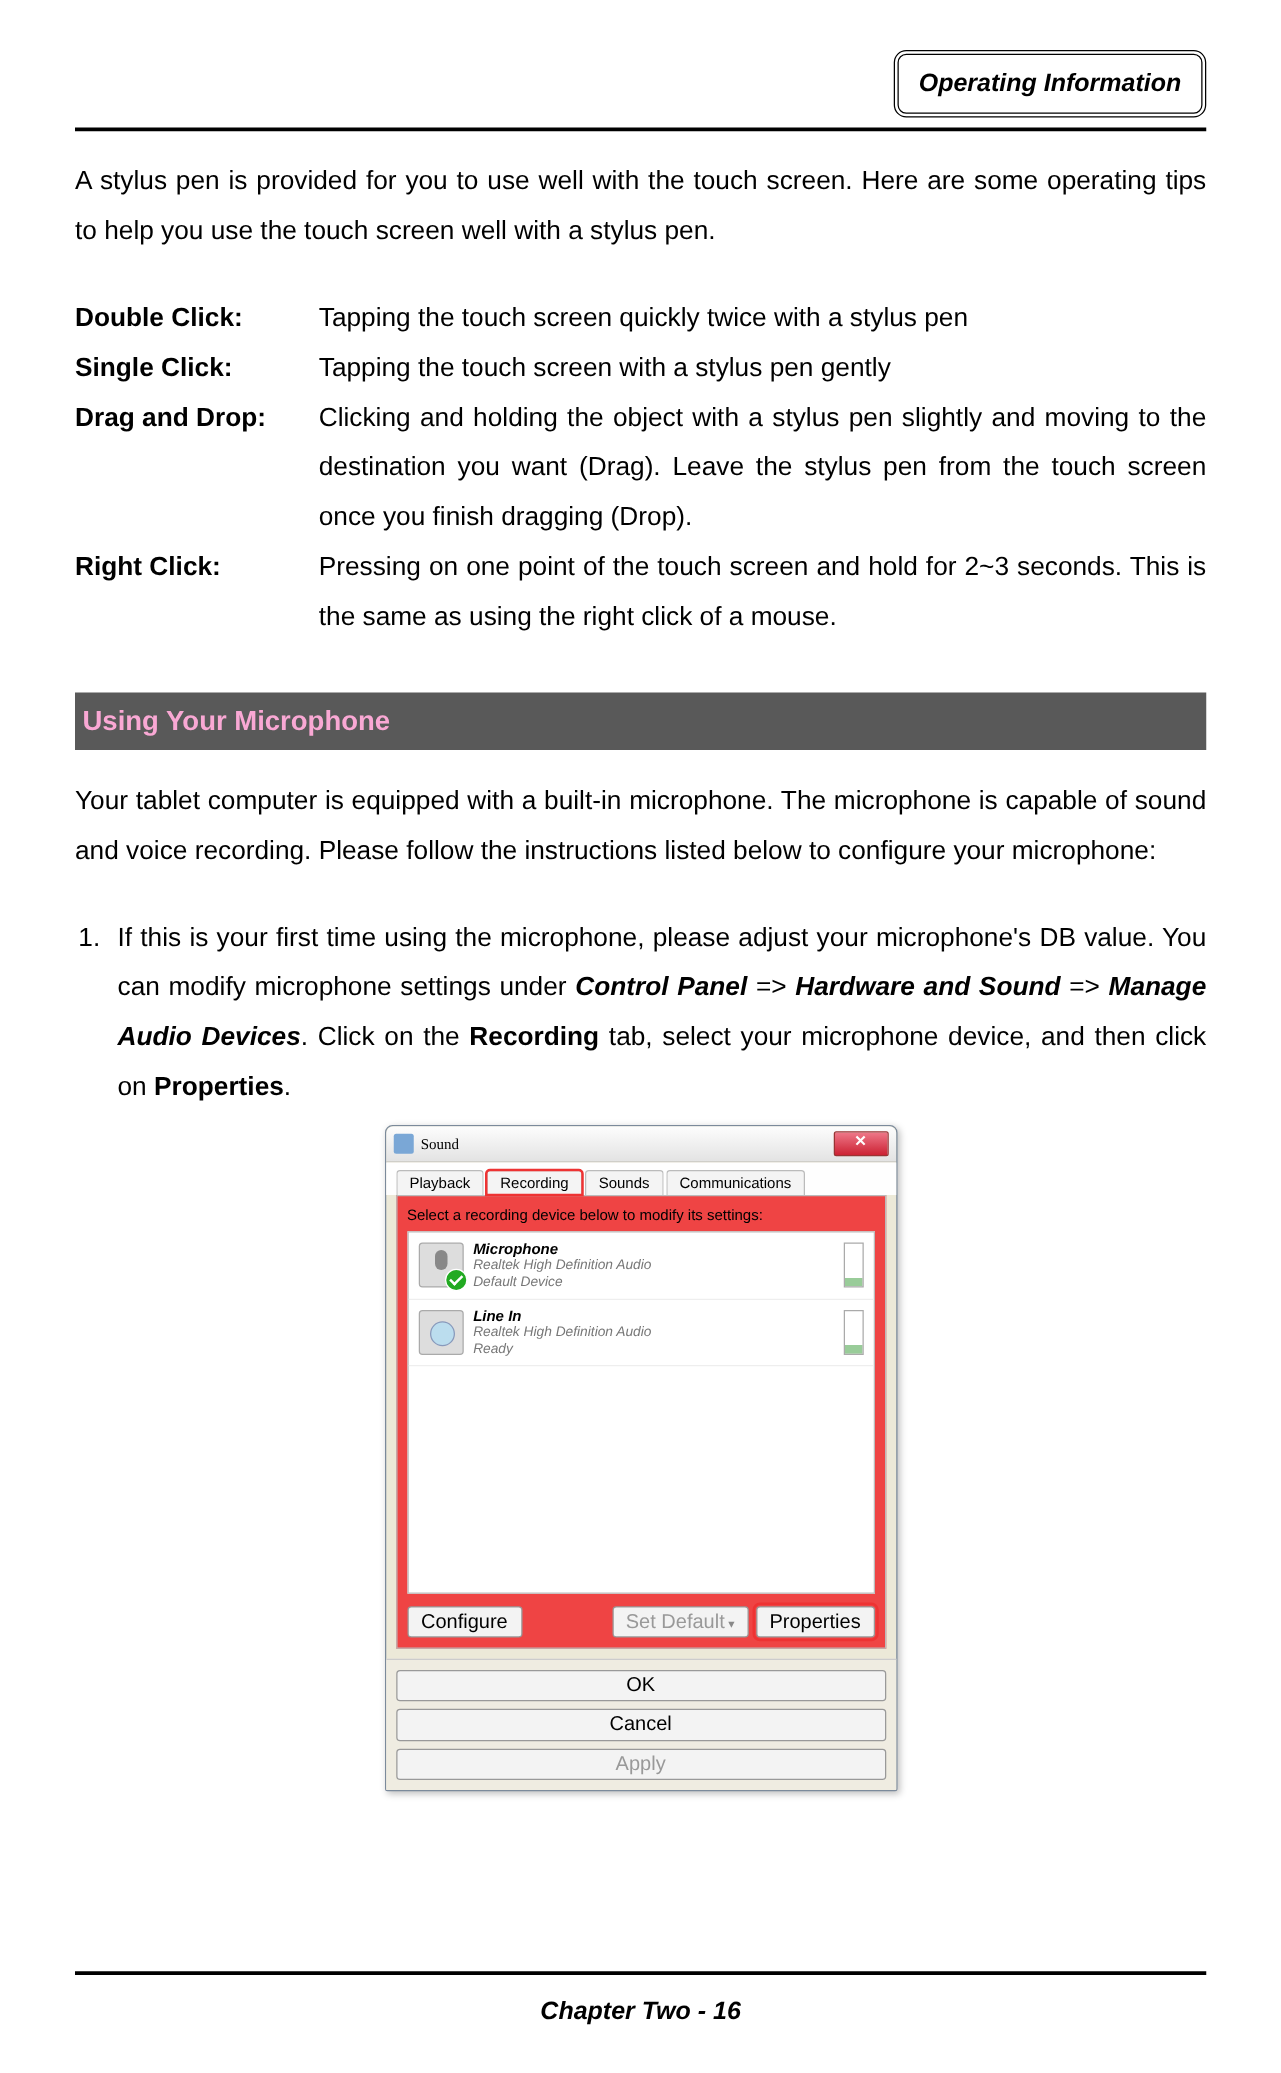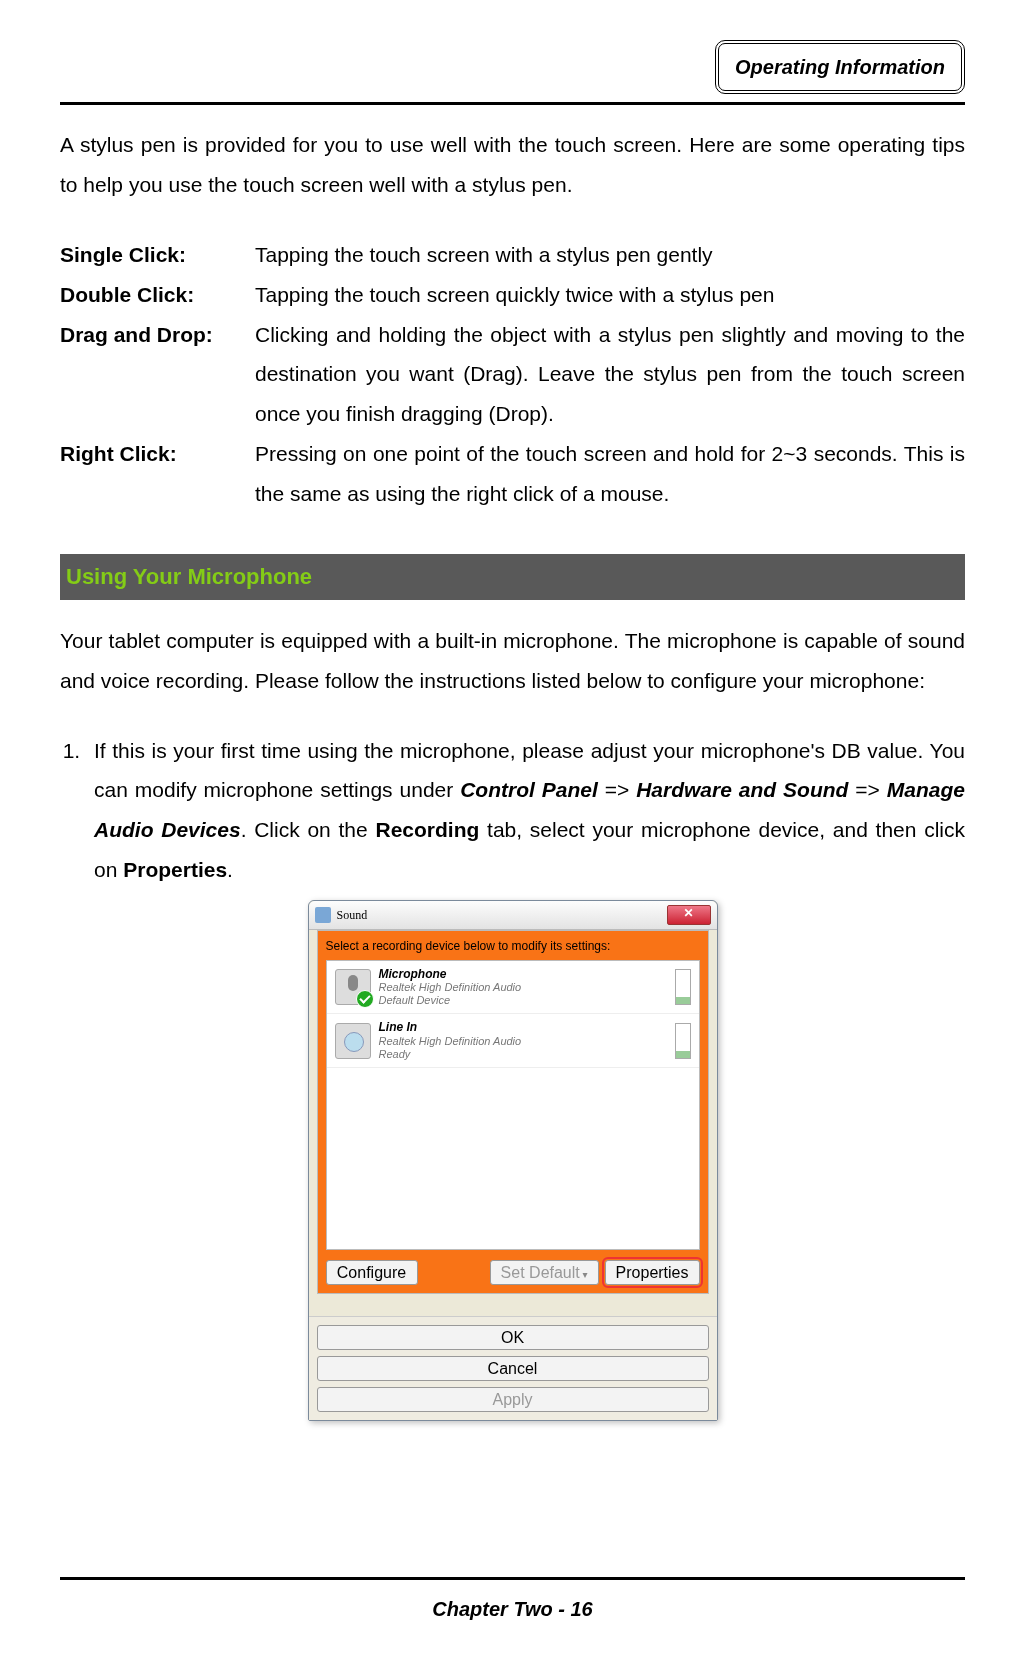--- a/index.html
+++ b/index.html
@@ -47,21 +47,21 @@
   .def-table td.term {
     width: 195px;
     font-weight: bold;
     white-space: nowrap;
   }
   .def-table td.desc {
     text-align: justify;
   }
   .section-bar {
     background: #595959;
-    color: #84cc16;
+    color: #f9a8d4;
     font-weight: bold;
     font-size: 22px;
     padding: 2px 6px;
     margin-top: 40px;
     margin-bottom: 20px;
   }
   .para {
     text-align: justify;
     margin-bottom: 30px;
   }
@@ -127,22 +127,22 @@
     border-bottom: none;
     border-radius: 3px 3px 0 0;
     padding: 2px 10px;
     font-size: 12px;
   }
   .tab.hl {
     outline: 2px solid #e33;
     outline-offset: -1px;
   }
   .tab-body {
-    margin: 0 8px 22px 8px;
-    background: #f97316;
+    margin: 0 8px 8px 8px;
+    background: #ef4444;
     border: 1px solid #bbb;
     padding: 8px;
   }
   .instr {
     font-size: 12px;
     margin-bottom: 6px;
   }
   .device-list {
     border: 1px solid #bbb;
     height: 288px;
@@ -236,26 +236,26 @@
 <div class="header-row">
   <div class="header-badge">Operating Information</div>
 </div>
 <hr class="hr-thick">
 
 <p class="intro">A stylus pen is provided for you to use well with the touch screen. Here are some operating tips to help you use the touch screen well with a stylus pen.</p>
 
 <table class="def-table">
   <tbody>
       <tr>
+    <td class="term">Double Click:</td>
+    <td class="desc">Tapping the touch screen quickly twice with a stylus pen</td>
+  </tr>
+  <tr>
     <td class="term">Single Click:</td>
     <td class="desc">Tapping the touch screen with a stylus pen gently</td>
-  </tr>
-  <tr>
-    <td class="term">Double Click:</td>
-    <td class="desc">Tapping the touch screen quickly twice with a stylus pen</td>
   </tr>
   <tr>
     <td class="term">Drag and Drop:</td>
     <td class="desc">Clicking and holding the object with a stylus pen slightly and moving to the destination you want (Drag). Leave the stylus pen from the touch screen once you finish dragging (Drop).</td>
   </tr>
   <tr>
     <td class="term">Right Click:</td>
     <td class="desc">Pressing on one point of the touch screen and hold for 2~3 seconds. This is the same as using the right click of a mouse.</td>
   </tr>
 </tbody>
@@ -272,20 +272,26 @@
 </ol>
 
 <div class="dialog-wrap">
   <div class="dialog">
     <div class="dlg-title">
       <div class="dlg-title-left">
         <span class="speaker-icon"></span>
         <span>Sound</span>
       </div>
       <div class="dlg-close">✕</div>
+    </div>
+    <div class="tabs">
+      <div class="tab">Playback</div>
+      <div class="tab hl">Recording</div>
+      <div class="tab">Sounds</div>
+      <div class="tab">Communications</div>
     </div>
     <div class="tab-body">
       <div class="instr">Select a recording device below to modify its settings:</div>
       <div class="device-list">
         <div class="device">
           <div class="dev-icon mic">
               <span class="check"></span>
             </div>
           <div class="dev-text">
             <div class="dev-name">Microphone</div>

